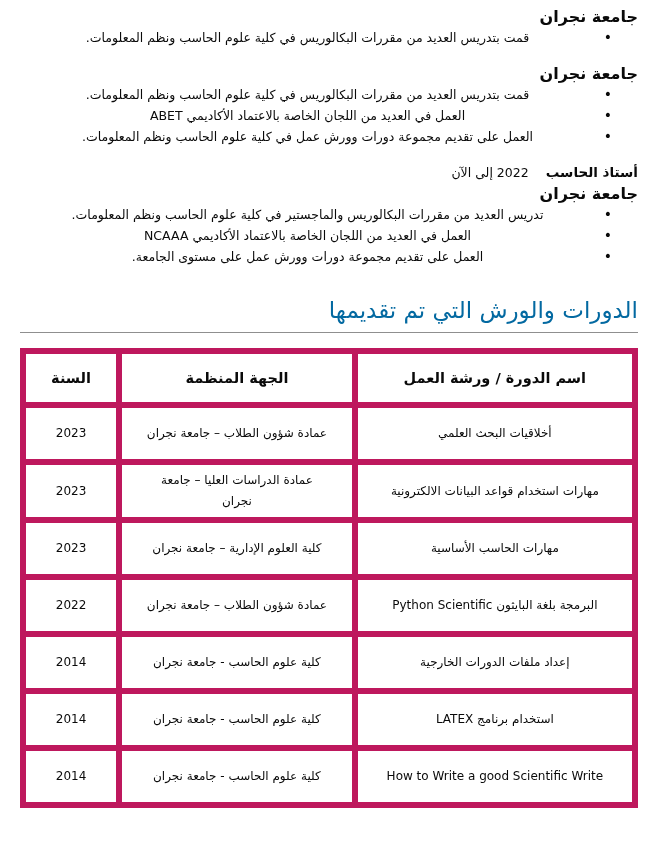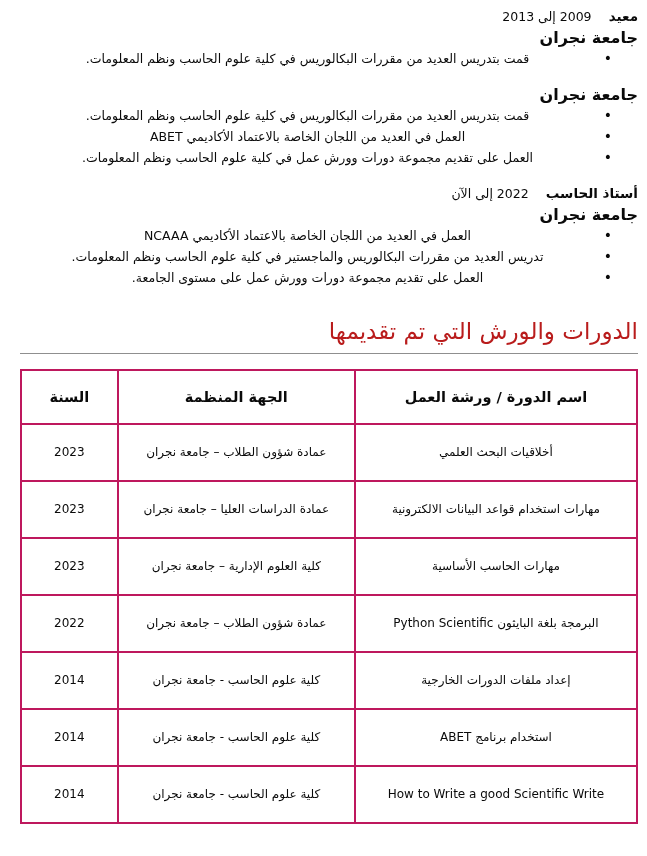--- a/index.html
+++ b/index.html
@@ -37,55 +37,51 @@
   }
 
   
   .section-heading {
     margin-top: 27px;
     font-size: 23px;
     font-weight: 500;
     line-height: 33px;
     padding-bottom: 5px;
     border-bottom: 1px solid #8f8f8f;
-    color: #b91c1c;
+    color: #0369a1;
   }
 
   
   table.courses {
     width: 100%;
     border-collapse: collapse;
     table-layout: fixed;
     margin-top: 7px;
   }
   table.courses th, table.courses td {
-    border: 2px solid #be185d;
+    border: 6px solid #be185d;
     text-align: center;
     vertical-align: middle;
     padding: 5px 24px;
     overflow: hidden;
   }
   table.courses thead tr { height: 54px; }
   table.courses thead th { font-weight: bold; font-size: 14.5px; }
   table.courses tbody tr { height: 57px; }
   table.courses tbody td { font-size: 12px; line-height: 21px; }
   col.c-name { width: 45.8%; }
   col.c-org  { width: 38.5%; }
   col.c-year { width: 15.7%; }
 </style>
 </head>
 <body>
 
 <div class="page">
 
   <section class="exp-section">
-    <div class="job-line">
-      <span class="job-title">معيد</span>
-      <span class="job-dates">2009 إلى 2013</span>
-    </div>
     <div class="employer">جامعة نجران</div>
     <ul class="bullets">
       <li>قمت بتدريس العديد من مقررات البكالوريس في كلية علوم الحاسب ونظم المعلومات.</li>
     </ul>
   </section>
 
   <section class="exp-section">
     <div class="employer">جامعة نجران</div>
     <ul class="bullets">
       <li>قمت بتدريس العديد من مقررات البكالوريس في كلية علوم الحاسب ونظم المعلومات.</li>
@@ -94,22 +90,22 @@
     </ul>
   </section>
 
   <section class="exp-section">
     <div class="job-line">
       <span class="job-title">أستاذ الحاسب</span>
       <span class="job-dates">2022 إلى الآن</span>
     </div>
     <div class="employer">جامعة نجران</div>
     <ul class="bullets">
+      <li>تدريس العديد من مقررات البكالوريس والماجستير في كلية علوم الحاسب ونظم المعلومات.</li>
       <li>العمل في العديد من اللجان الخاصة بالاعتماد الأكاديمي NCAAA</li>
-      <li>تدريس العديد من مقررات البكالوريس والماجستير في كلية علوم الحاسب ونظم المعلومات.</li>
       <li>العمل على تقديم مجموعة دورات وورش عمل على مستوى الجامعة.</li>
     </ul>
   </section>
 
   <h1 class="section-heading">الدورات والورش التي تم تقديمها</h1>
 
   <table class="courses">
     <colgroup>
       <col class="c-name">
         <col class="c-org">
@@ -142,21 +138,21 @@
         <td>البرمجة بلغة البايثون Python Scientific</td>
         <td>عمادة شؤون الطلاب – جامعة نجران</td>
         <td>2022</td>
       </tr>
       <tr>
         <td>إعداد ملفات الدورات الخارجية</td>
         <td>كلية علوم الحاسب - جامعة نجران</td>
         <td>2014</td>
       </tr>
       <tr>
-        <td>استخدام برنامج ABET</td>
+        <td>استخدام برنامج LATEX</td>
         <td>كلية علوم الحاسب - جامعة نجران</td>
         <td>2014</td>
       </tr>
       <tr>
         <td>How to Write a good Scientific Write</td>
         <td>كلية علوم الحاسب - جامعة نجران</td>
         <td>2014</td>
       </tr>
     </tbody>
   </table>

